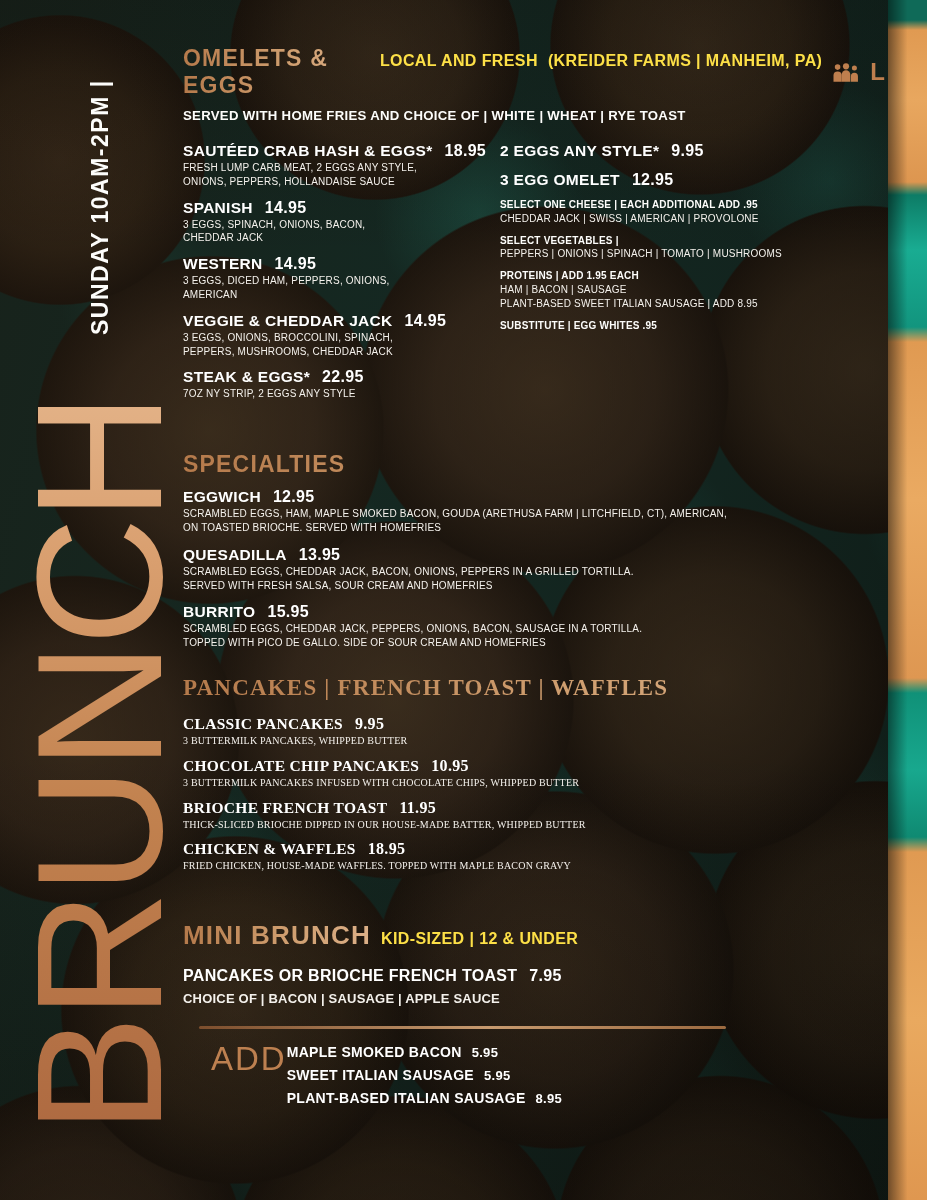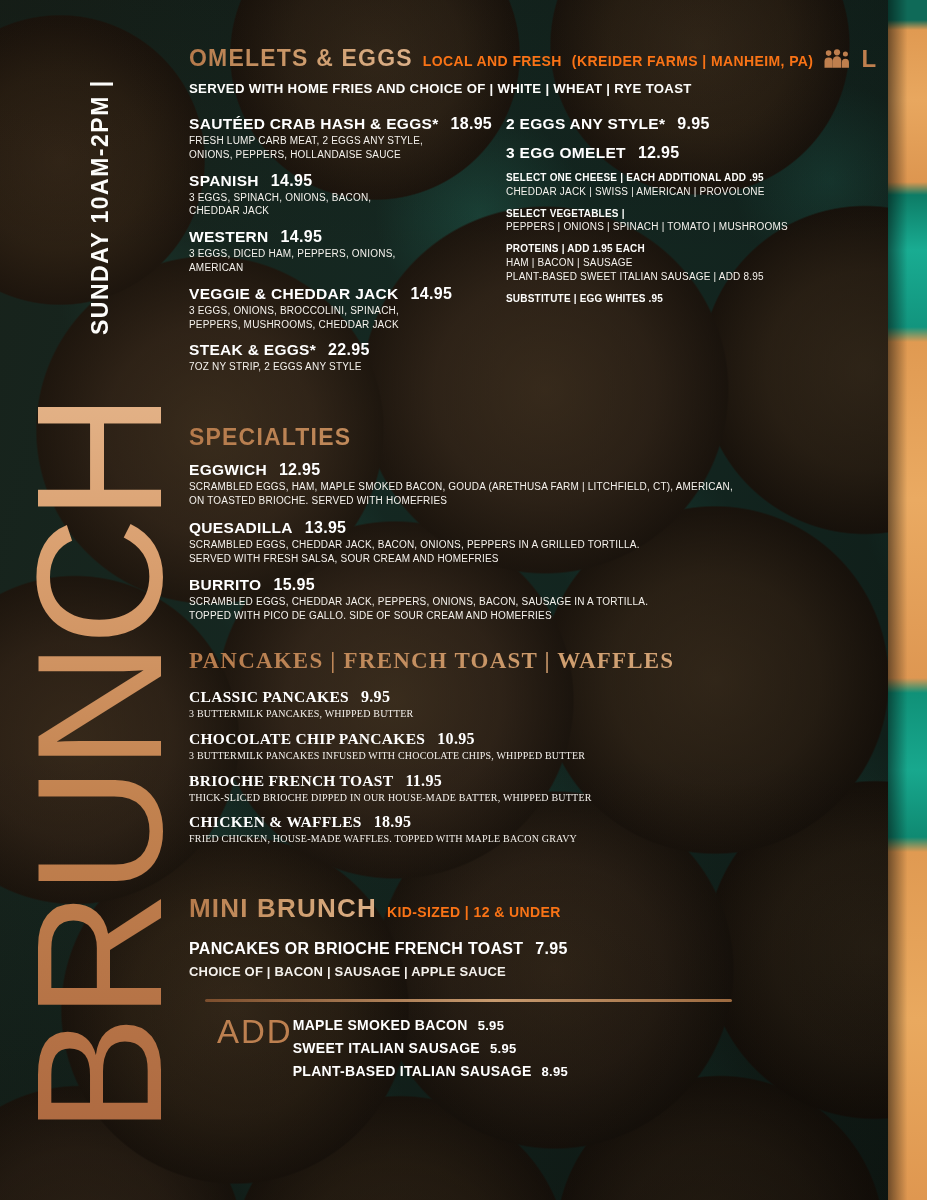--- a/index.html
+++ b/index.html
@@ -75,34 +75,34 @@
     }
   }
   .sunday-wrap{
     position:absolute;left:-45px;top:175px;width:290px;height:30px;
     transform:rotate(-90deg);display:flex;align-items:center;
   }
   .sunday-text{
     font-size:23px;font-weight:700;letter-spacing:1.5px;color:#fdfdfb;white-space:nowrap;
   }
   
-  .content{position:absolute;left:189px;top:45px;width:702px;}
+  .content{position:absolute;left:183px;top:45px;width:702px;}
   section{margin:0;}
   .sec-head{display:flex;align-items:baseline;gap:10px;}
   .section-title{
     margin:0;font-size:23px;font-weight:700;letter-spacing:1.2px;color:#c99a6d;
   }
   @supports ((-webkit-background-clip:text) or (background-clip:text)){
     .section-title{
       background:linear-gradient(90deg,#b57a4b 0%,#cf9e6f 60%,#ddb astra 100%);
       background:linear-gradient(90deg,#b57a4b 0%,#cf9e6f 55%,#dcb088 100%);
       -webkit-background-clip:text;background-clip:text;color:transparent;
     }
   }
-  .tagline{font-size:14px;font-weight:700;letter-spacing:.4px;color:#f97316;white-space:nowrap;}
+  .tagline{font-size:16px;font-weight:700;letter-spacing:.4px;color:#fde047;white-space:nowrap;}
   .family-icon{align-self:center;line-height:0;}
   .logo-l{font-size:24px;font-weight:800;color:#bf7f4e;line-height:1;align-self:center;}
   .note{margin:9px 0 0;font-size:13.2px;font-weight:700;letter-spacing:.3px;color:#fdfdfb;}
   .columns{display:flex;margin-top:19px;}
   .col-left{width:317px;flex:none;}
   .col-right{flex:1;}
   .menu-item{margin-bottom:11px;}
   .item-head{margin:0;font-size:15.5px;font-weight:700;letter-spacing:.3px;color:#fff;}
   .item-price{font-size:16px;font-weight:700;margin-left:12px;}
   .item-desc{font-size:10px;line-height:1.18;margin-top:2px;font-weight:400;color:#f4f1ec;letter-spacing:.2px;}

